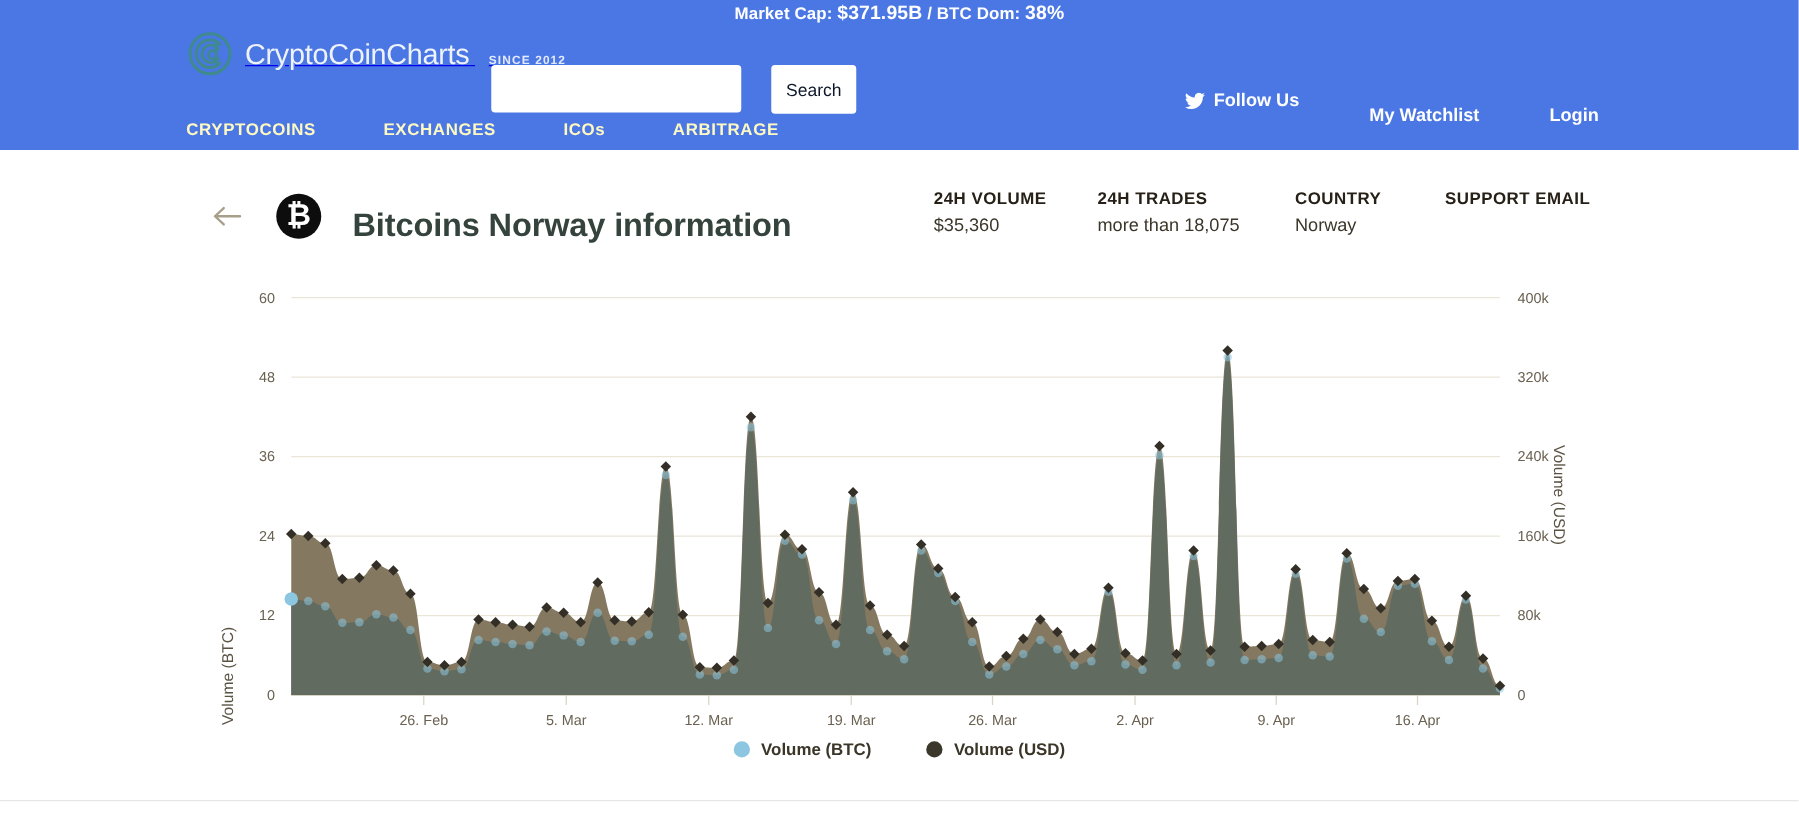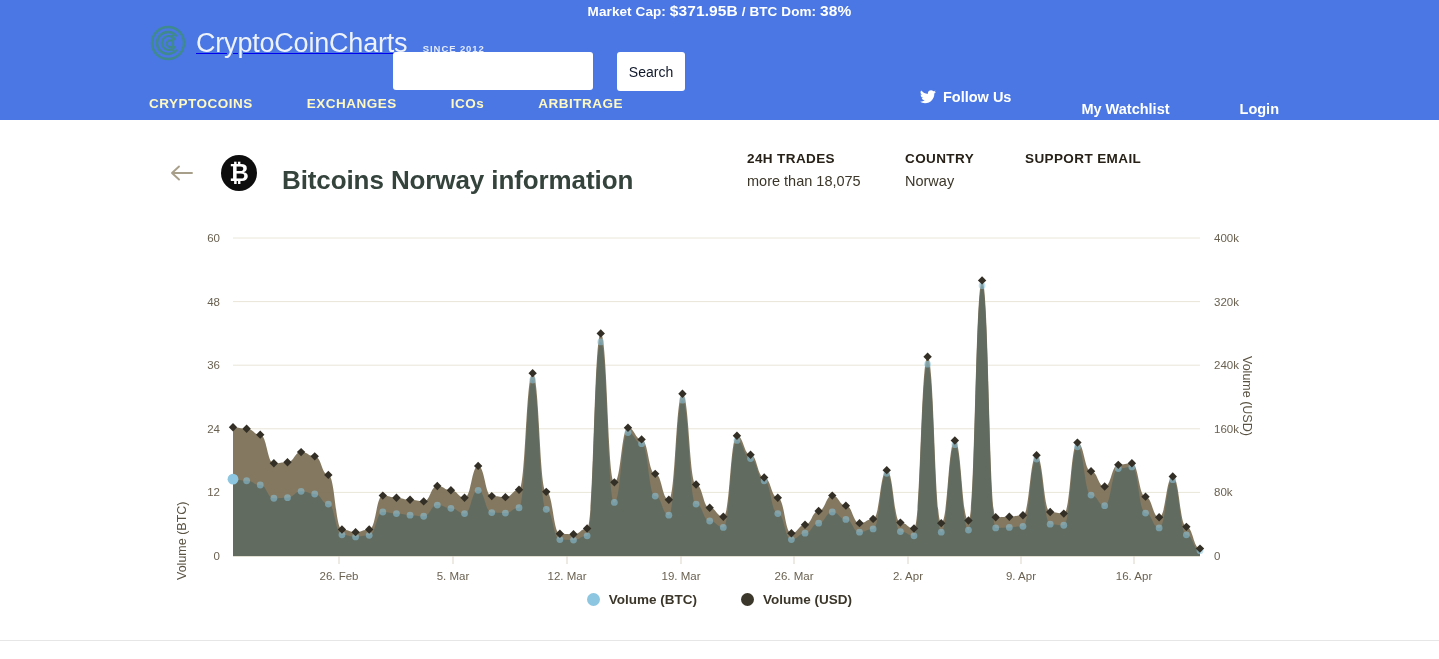--- a/index.html
+++ b/index.html
@@ -39,21 +39,21 @@
     position: absolute; left: 149px; top: 3px;
     display: flex; align-items: center;
   }
   .logo-mark {
     width: 38px; height: 38px; margin-right: 9px;
     position: relative; flex: none;
   }
   .logo-text-block { position: relative; }
   .logo-text {
     color: #eef2fb;
-    font-size: 27px;
+    font-size: 23px;
     letter-spacing: -0.2px;
     line-height: 25px;
     white-space: nowrap;
   }
   .logo-sub {
     color: #e3eafb;
     font-size: 9.5px;
     font-weight: bold;
     letter-spacing: 0.9px;
     text-align: right;
@@ -79,22 +79,22 @@
     background: #ffffff;
     border: none; border-radius: 3px;
     color: #0f172a;
     font-family: "Liberation Sans", sans-serif;
     font-size: 14px;
     cursor: pointer;
     padding: 0;
   }
 
   .header-links {
-    position: absolute; right: 160px; top: 56px;
-    display: flex; align-items: center; gap: 18px;
+    position: absolute; right: 160px; top: 40px;
+    display: flex; align-items: center; gap: 4px;
     color: #ffffff;
   }
   .hlink {
     color: #ffffff; text-decoration: none;
     font-size: 14.5px; font-weight: bold;
     white-space: nowrap;
     display: flex; align-items: center;
   }
   .hlink + .hlink { margin-left: 52px; margin-top: 24px; }
   .tw-icon { margin-right: 7px; display: inline-flex; }
@@ -267,20 +267,24 @@
       </svg>
     </span>
 
     <span class="coin-icon">
       <span>₿</span>
     </span>
 
     <h1 class="page-title">Bitcoins Norway information</h1>
 
     <div class="stats">
+      <div class="stat stat-vol">
+        <div class="stat-label">24H VOLUME</div>
+        <div class="stat-value">$35,360</div>
+      </div>
       <div class="stat stat-trades">
         <div class="stat-label">24H TRADES</div>
         <div class="stat-value">more than 18,075</div>
       </div>
       <div class="stat stat-country">
         <div class="stat-label">COUNTRY</div>
         <div class="stat-value">Norway</div>
       </div>
       <div class="stat stat-email">
         <div class="stat-label">SUPPORT EMAIL</div>

